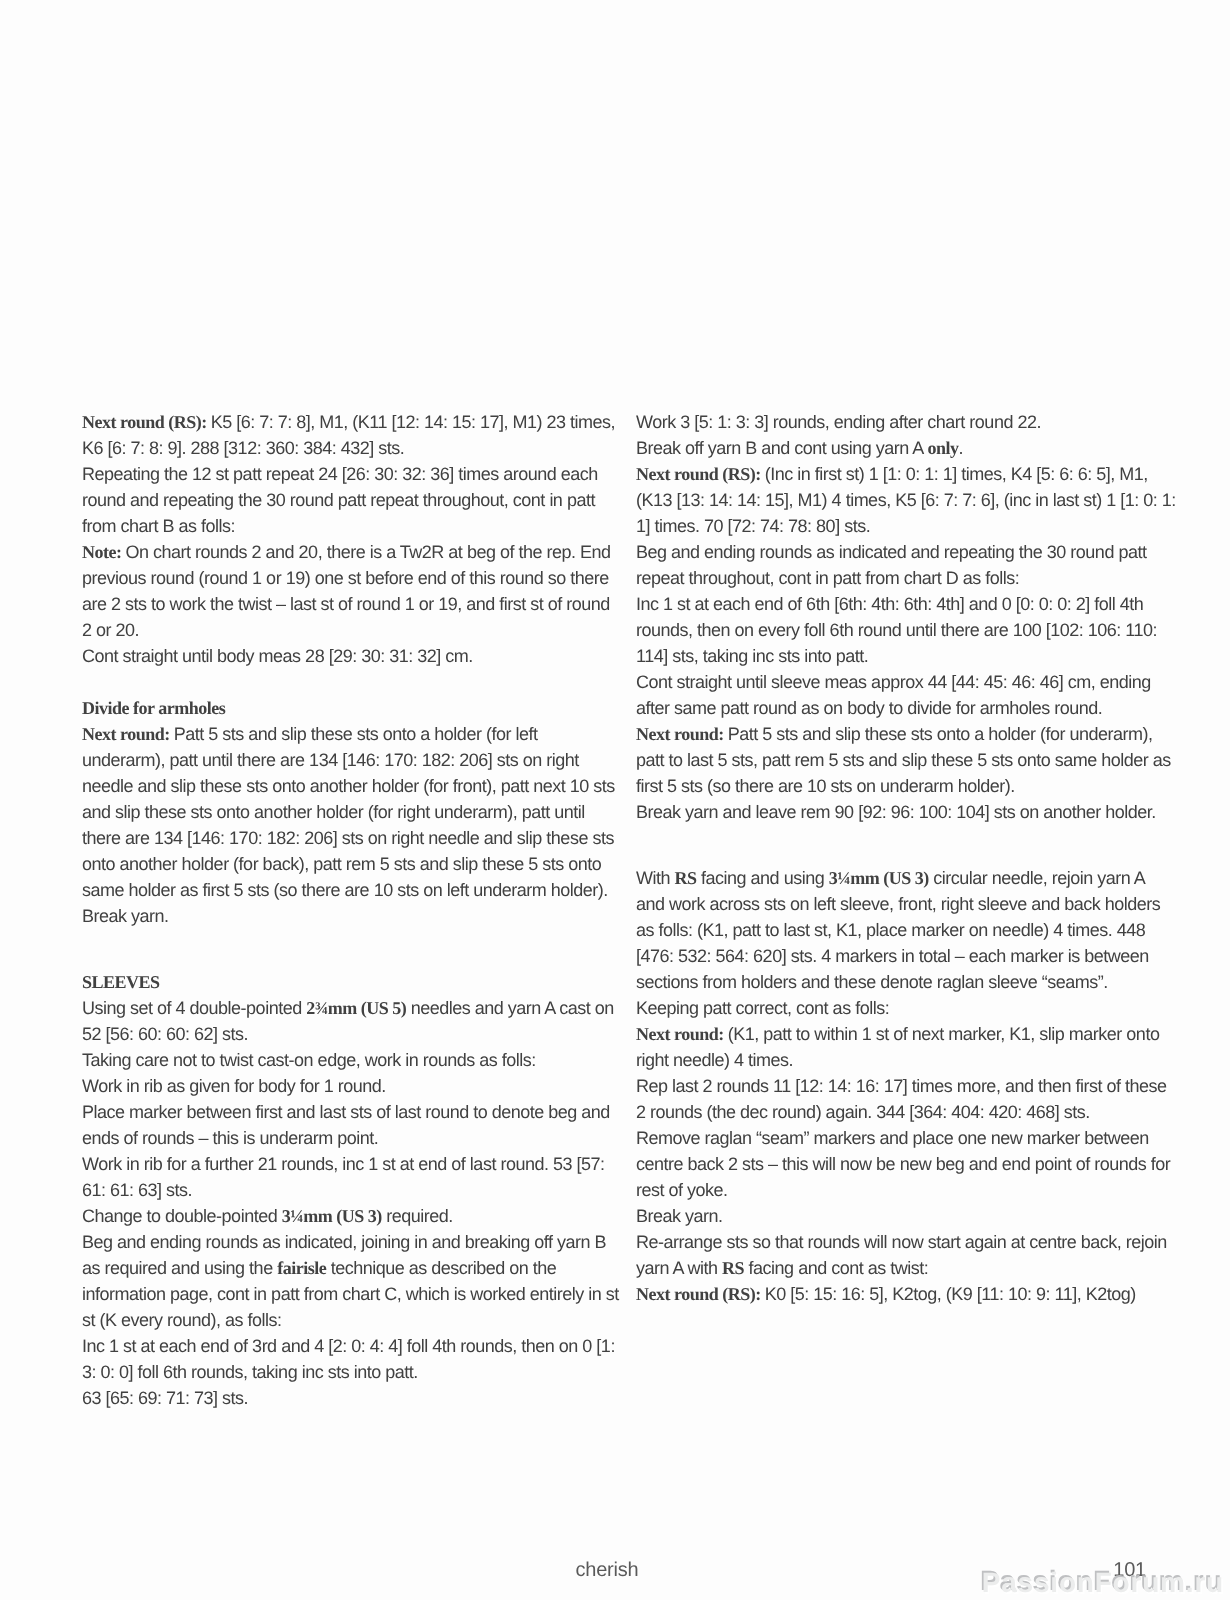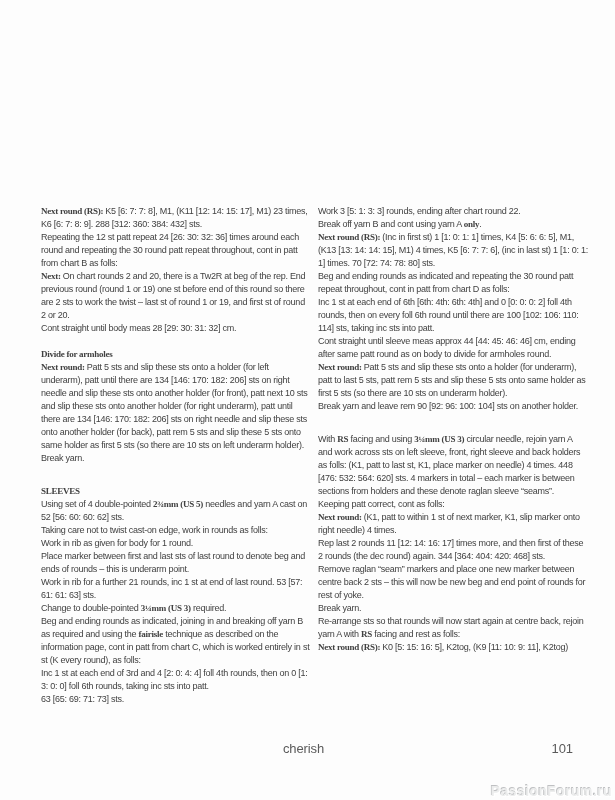--- a/index.html
+++ b/index.html
@@ -18,40 +18,40 @@
     width:270px;
     font-size:9px;line-height:13px;letter-spacing:-0.25px;
     color:#414141;
   }
   .col p{margin:0;}
   .heading{font-weight:bold;}
   .b{font-weight:bold;font-family:Liberation Serif, serif;}
   .spacer{height:13px;}
   .spacer-lg{height:20px;}
   .footer-text{
-    position:absolute;top:741px;font-size:13px;letter-spacing:-0.1px;color:#5a5a5a;text-align:center;
+    position:absolute;top:780px;font-size:10px;letter-spacing:-0.1px;color:#5a5a5a;text-align:center;
   }
   .footer-center{left:50%;transform:translateX(-50%);margin-left:-4px;}
   .footer-page{right:42px;}
   .watermark{
     position:absolute;right:3px;bottom:1px;
     font-size:14px;font-weight:bold;letter-spacing:0.4px;
     color:#eceded;
     text-shadow:-0.8px -0.8px 0 #bfc0c2, 0.8px 0.8px 0 #ffffff;
   }
 </style>
 </head>
 <body>
 
 <div class="page">
   <div class="content">
     <div class="col">
         <p class="para"><span class="b">Next round (RS): </span><span>K5 [6: 7: 7: 8], M1, (K11 [12: 14: 15: 17], M1) 23 times, K6 [6: 7: 8: 9]. 288 [312: 360: 384: 432] sts.</span></p>
         <p class="para"><span>Repeating the 12 st patt repeat 24 [26: 30: 32: 36] times around each round and repeating the 30 round patt repeat throughout, cont in patt from chart B as folls:</span></p>
-        <p class="para"><span class="b">Next: </span><span>On chart rounds 2 and 20, there is a Tw2R at beg of the rep. End previous round (round 1 or 19) one st before end of this round so there are 2 sts to work the twist – last st of round 1 or 19, and first st of round 2 or 20.</span></p>
+        <p class="para"><span class="b">Note: </span><span>On chart rounds 2 and 20, there is a Tw2R at beg of the rep. End previous round (round 1 or 19) one st before end of this round so there are 2 sts to work the twist – last st of round 1 or 19, and first st of round 2 or 20.</span></p>
         <p class="para"><span>Cont straight until body meas 28 [29: 30: 31: 32] cm.</span></p>
         <div class="spacer"></div>
         <p class="heading"><span class="b">Divide for armholes</span></p>
         <p class="para"><span class="b">Next round: </span><span>Patt 5 sts and slip these sts onto a holder (for left underarm), patt until there are 134 [146: 170: 182: 206] sts on right needle and slip these sts onto another holder (for front), patt next 10 sts and slip these sts onto another holder (for right underarm), patt until there are 134 [146: 170: 182: 206] sts on right needle and slip these sts onto another holder (for back), patt rem 5 sts and slip these 5 sts onto same holder as first 5 sts (so there are 10 sts on left underarm holder).</span></p>
         <p class="para"><span>Break yarn.</span></p>
         <div class="spacer-lg"></div>
         <p class="heading"><span class="b">SLEEVES</span></p>
         <p class="para"><span>Using set of 4 double-pointed </span><span class="b">2¾mm (US 5)</span><span> needles and yarn A cast on 52 [56: 60: 60: 62] sts.</span></p>
         <p class="para"><span>Taking care not to twist cast-on edge, work in rounds as folls:</span></p>
         <p class="para"><span>Work in rib as given for body for 1 round.</span></p>
@@ -71,21 +71,21 @@
         <p class="para"><span>Cont straight until sleeve meas approx 44 [44: 45: 46: 46] cm, ending after same patt round as on body to divide for armholes round.</span></p>
         <p class="para"><span class="b">Next round: </span><span>Patt 5 sts and slip these sts onto a holder (for underarm), patt to last 5 sts, patt rem 5 sts and slip these 5 sts onto same holder as first 5 sts (so there are 10 sts on underarm holder).</span></p>
         <p class="para"><span>Break yarn and leave rem 90 [92: 96: 100: 104] sts on another holder.</span></p>
         <div class="spacer-lg"></div>
         <p class="para"><span>With </span><span class="b">RS</span><span> facing and using </span><span class="b">3¼mm (US 3)</span><span> circular needle, rejoin yarn A and work across sts on left sleeve, front, right sleeve and back holders as folls: (K1, patt to last st, K1, place marker on needle) 4 times. 448 [476: 532: 564: 620] sts. 4 markers in total – each marker is between sections from holders and these denote raglan sleeve “seams”.</span></p>
         <p class="para"><span>Keeping patt correct, cont as folls:</span></p>
         <p class="para"><span class="b">Next round: </span><span>(K1, patt to within 1 st of next marker, K1, slip marker onto right needle) 4 times.</span></p>
         <p class="para"><span>Rep last 2 rounds 11 [12: 14: 16: 17] times more, and then first of these 2 rounds (the dec round) again. 344 [364: 404: 420: 468] sts.</span></p>
         <p class="para"><span>Remove raglan “seam” markers and place one new marker between centre back 2 sts – this will now be new beg and end point of rounds for rest of yoke.</span></p>
         <p class="para"><span>Break yarn.</span></p>
-        <p class="para"><span>Re-arrange sts so that rounds will now start again at centre back, rejoin yarn A with </span><span class="b">RS</span><span> facing and rest as folls:</span></p>
+        <p class="para"><span>Re-arrange sts so that rounds will now start again at centre back, rejoin yarn A with </span><span class="b">RS</span><span> facing and cont as twist:</span></p>
         <p class="para"><span class="b">Next round (RS): </span><span>K0 [5: 15: 16: 5], K2tog, (K9 [11: 10: 9: 11], K2tog)</span></p>
       </div>
   </div>
 
   <div class="footer-text footer-center">cherish</div>
 
   <div class="footer-text footer-page">101</div>
 
   <div class="watermark">PassionForum.ru</div>
 </div>

